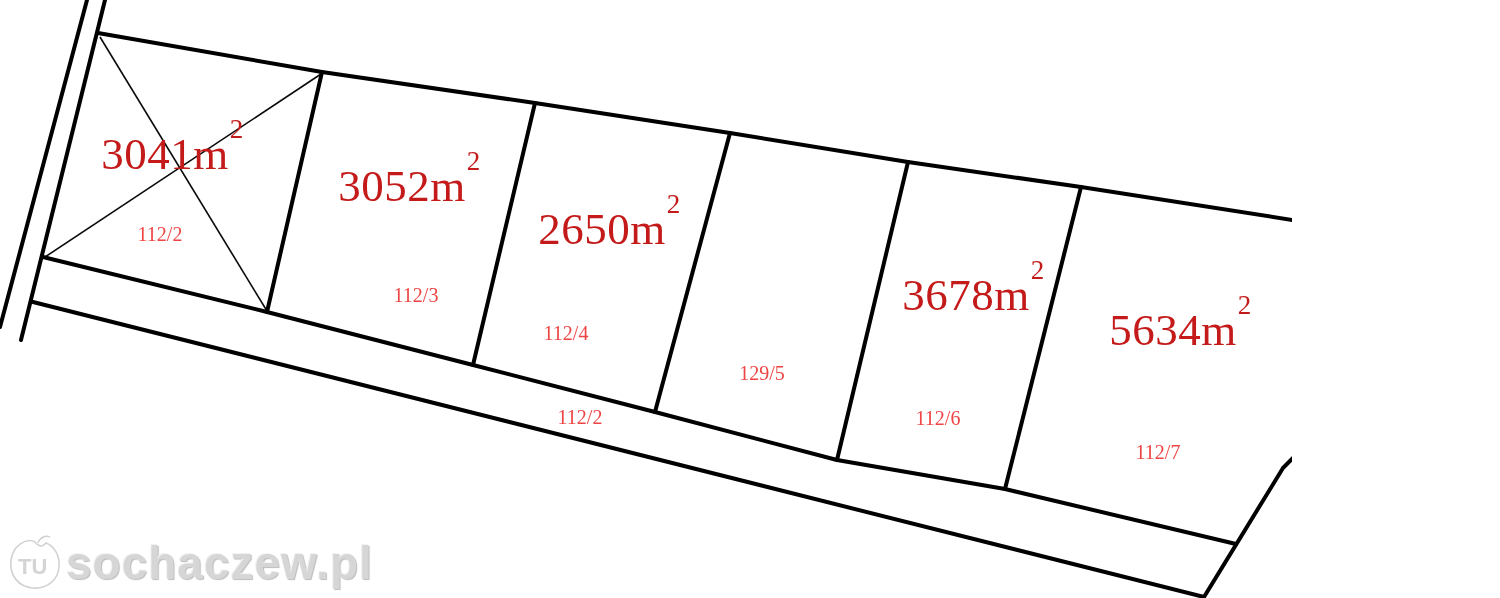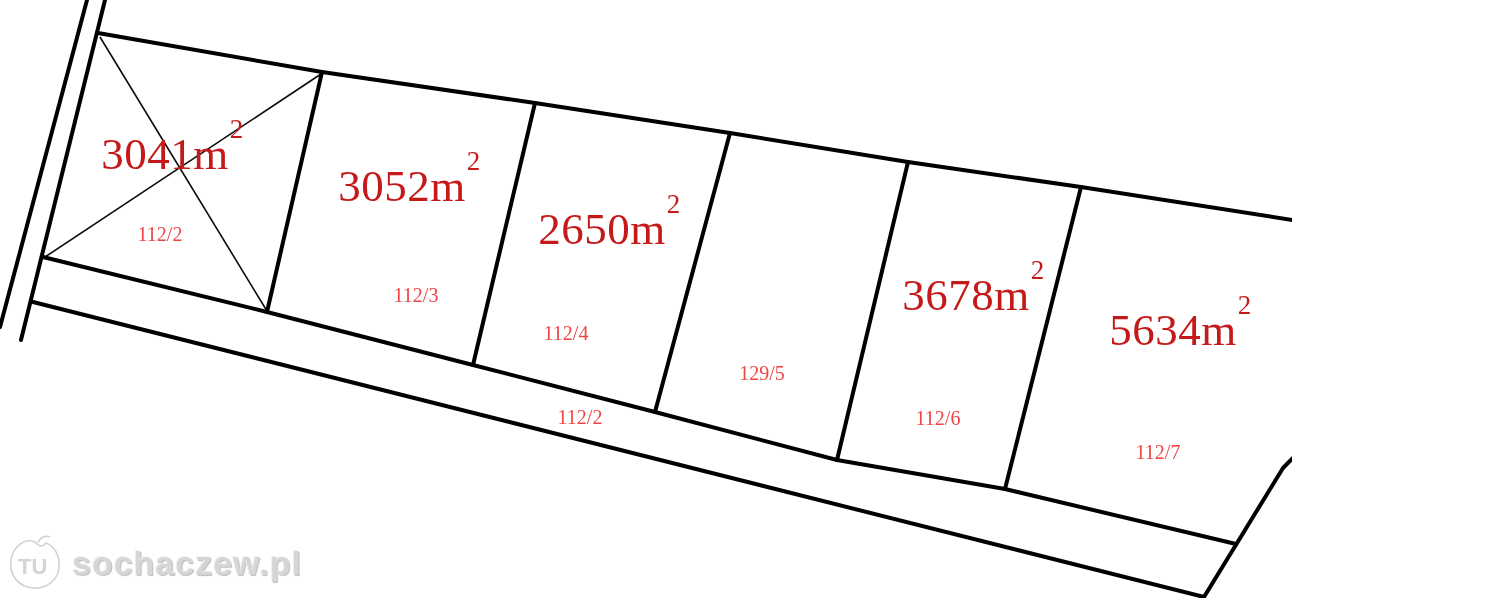--- a/index.html
+++ b/index.html
@@ -37,27 +37,27 @@
   .num-lbl {
     font-size: 20px;
     color: #ef4444;
   }
   .watermark {
     position: absolute;
     left: 4px;
     top: 534px;
     display: flex;
     align-items: center;
-    gap: 8px;
+    gap: 2px;
     text-align: right;
   }
   .watermark .w-text {
     font-family: "Liberation Sans", sans-serif;
     font-weight: bold;
-    font-size: 34px;
+    font-size: 46px;
     letter-spacing: 1px;
     color: #d6d6d6;
     text-shadow: -1px -1px 0 #f2f2f2, 1px 1px 1px #bcbcbc;
   }
 </style>
 </head>
 <body>
 
 <div class="map-canvas">
 

